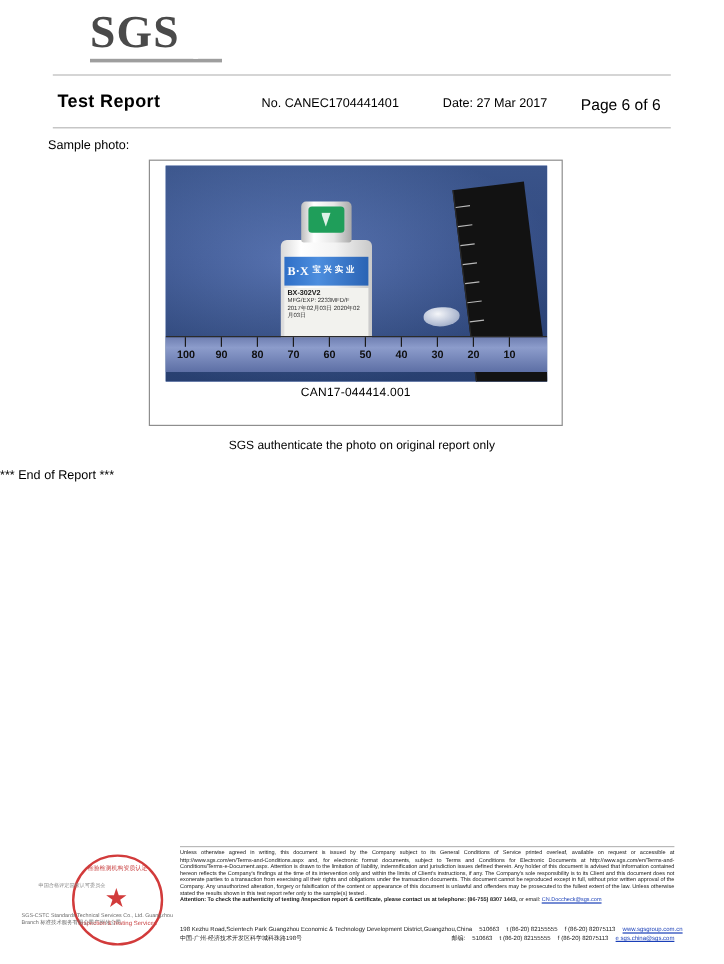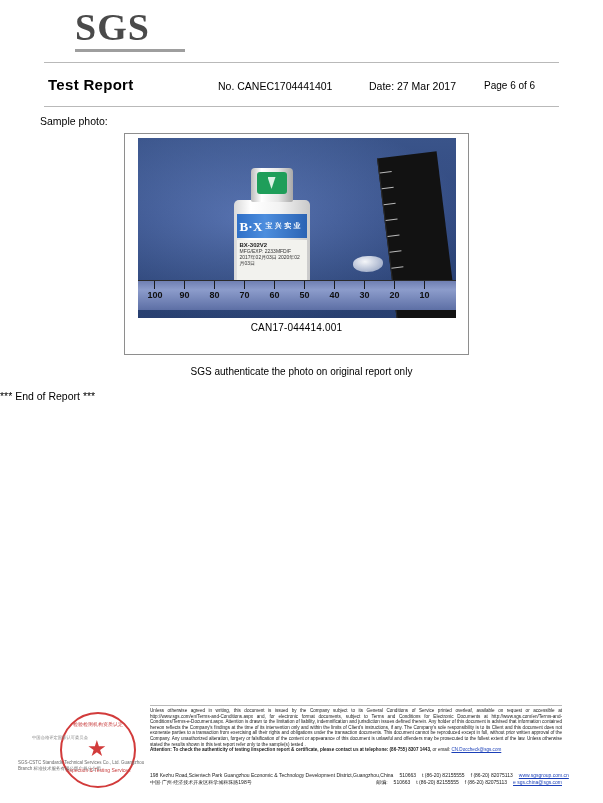--- a/index.html
+++ b/index.html
@@ -71,21 +71,21 @@
     font-size: 10.5px;
   }
   .report-date {
     position: absolute;
     left: 369px; top: 80px;
     font-size: 10.5px;
   }
   .report-page {
     position: absolute;
     left: 484px; top: 80px;
-    font-size: 10px;
+    font-size: 13px;
   }
 
   
   .sample-photo-label {
     position: absolute;
     left: 40px; top: 115px;
     font-size: 10.5px;
   }
 
   .photo-frame {
@@ -207,21 +207,21 @@
     background: linear-gradient(90deg,#2f6fc7 0%, #4d8ede 40%, #2a63b4 100%);
     color: #fff;
     font-size: 8px;
     font-weight: bold;
     display: flex;
     align-items: center;
     padding-left: 3px;
     letter-spacing: .2px;
   }
   .label-blue .bx {
-    font-size: 13px;
+    font-size: 10px;
     font-weight: bold;
     line-height: 13px;
     margin-right: 3px;
     font-family: "Liberation Serif", serif;
   }
   .label-blue .cn {
     font-size: 7px;
     line-height: 8px;
   }
   .label-white {

